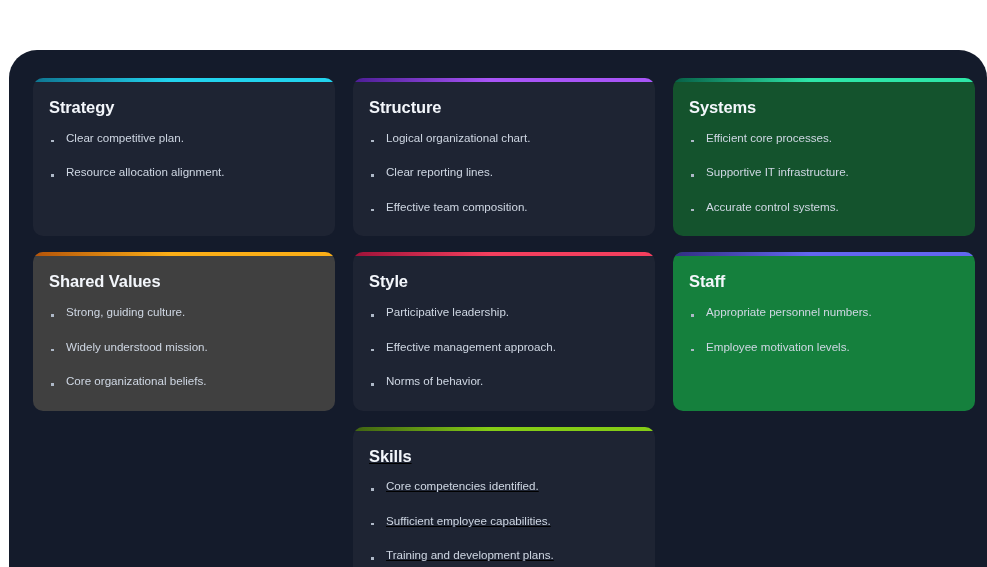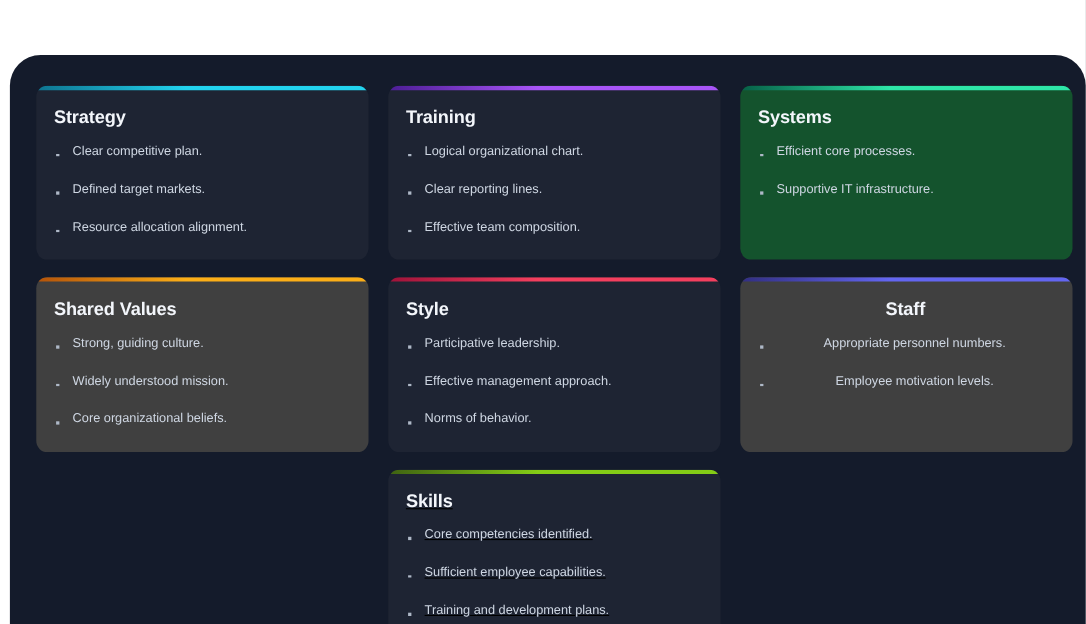--- a/index.html
+++ b/index.html
@@ -72,41 +72,41 @@
 
 <div id="board" style="background: rgb(20, 27, 43);">
 
   <div class="grid">
 
     <div class="card" style="background: rgb(30, 36, 51);">
       <div class="card-accent" style="background: linear-gradient(90deg, rgb(14, 116, 144) 0%, rgb(34, 211, 238) 45%, rgb(34, 211, 238) 100%);"></div>
       <div class="card-title">Strategy</div>
       <ul class="bullets">
         <li><span class="bullet-dot"></span><span>Clear competitive plan.</span></li>
-        <li><span class="bullet-dot"></span><span>Defined target markets.</span></li>
         <li><span class="bullet-dot"></span><span>Resource allocation alignment.</span></li>
       </ul>
     </div>
 
     <div class="card" style="background: rgb(30, 36, 51);">
       <div class="card-accent" style="background: linear-gradient(90deg, rgb(76, 29, 149) 0%, rgb(168, 85, 247) 45%, rgb(168, 85, 247) 100%);"></div>
-      <div class="card-title">Training</div>
+      <div class="card-title">Structure</div>
       <ul class="bullets">
         <li><span class="bullet-dot"></span><span>Logical organizational chart.</span></li>
         <li><span class="bullet-dot"></span><span>Clear reporting lines.</span></li>
         <li><span class="bullet-dot"></span><span>Effective team composition.</span></li>
       </ul>
     </div>
 
     <div class="card" style="background: #14532d;">
       <div class="card-accent" style="background: linear-gradient(90deg, rgb(6, 95, 70) 0%, rgb(46, 230, 168) 45%, rgb(46, 230, 168) 100%);"></div>
       <div class="card-title">Systems</div>
       <ul class="bullets">
         <li><span class="bullet-dot"></span><span>Efficient core processes.</span></li>
         <li><span class="bullet-dot"></span><span>Supportive IT infrastructure.</span></li>
+        <li><span class="bullet-dot"></span><span>Accurate control systems.</span></li>
       </ul>
     </div>
 
     <div class="card" style="background: #404040;">
       <div class="card-accent" style="background: linear-gradient(90deg, rgb(180, 83, 9) 0%, rgb(251, 174, 23) 45%, rgb(251, 174, 23) 100%);"></div>
       <div class="card-title">Shared Values</div>
       <ul class="bullets">
         <li><span class="bullet-dot"></span><span>Strong, guiding culture.</span></li>
         <li><span class="bullet-dot"></span><span>Widely understood mission.</span></li>
         <li><span class="bullet-dot"></span><span>Core organizational beliefs.</span></li>
@@ -116,21 +116,21 @@
     <div class="card" style="background: rgb(30, 36, 51);">
       <div class="card-accent" style="background: linear-gradient(90deg, rgb(159, 18, 57) 0%, rgb(244, 63, 94) 45%, rgb(244, 63, 94) 100%);"></div>
       <div class="card-title">Style</div>
       <ul class="bullets">
         <li><span class="bullet-dot"></span><span>Participative leadership.</span></li>
         <li><span class="bullet-dot"></span><span>Effective management approach.</span></li>
         <li><span class="bullet-dot"></span><span>Norms of behavior.</span></li>
       </ul>
     </div>
 
-    <div class="card" style="background: #404040; text-align: center;">
+    <div class="card" style="background: #15803d;">
       <div class="card-accent" style="background: linear-gradient(90deg, rgb(49, 46, 129) 0%, rgb(99, 102, 241) 45%, rgb(99, 102, 241) 100%);"></div>
       <div class="card-title">Staff</div>
       <ul class="bullets">
         <li><span class="bullet-dot"></span><span>Appropriate personnel numbers.</span></li>
         <li><span class="bullet-dot"></span><span>Employee motivation levels.</span></li>
       </ul>
     </div>
 
   </div>
 

